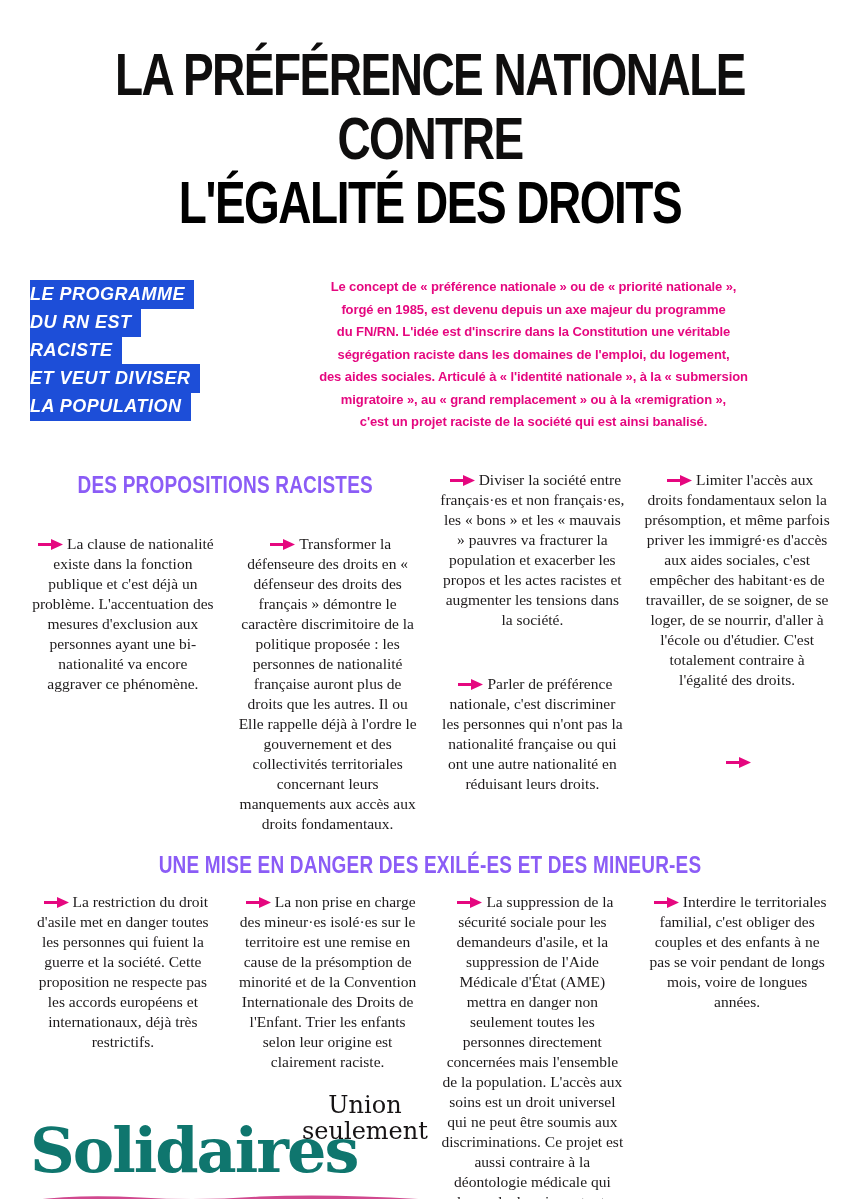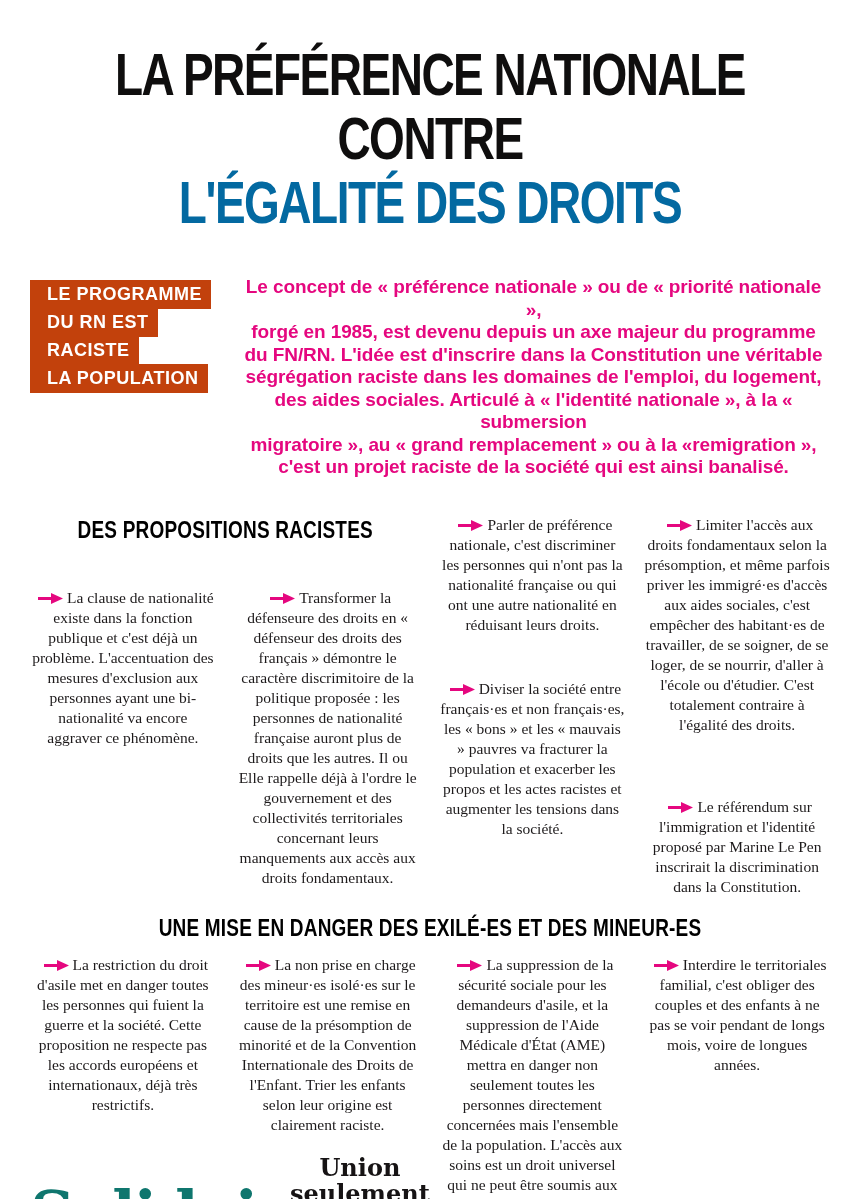--- a/index.html
+++ b/index.html
@@ -21,48 +21,48 @@
     font-family:"Liberation Sans", sans-serif;
     font-weight:900;
     font-size:46px;
     letter-spacing:-1.5px;
     line-height:64px;
     height:64px;
     white-space:nowrap;
     color:#0f0e0e;
   }
   .stretch { display:inline-block; transform:scaleY(1.30); transform-origin:0 50%; }
-  .title-line.pink { color:#0369a1; }
+  .title-line.pink { color:#000000; }
 
   
   .intro-row { display:flex; margin-top:42px; }
   .callout { width:205px; flex:0 0 205px; padding-top:4px; }
   .chip {
     display:table;
-    background:#c2410c; color:#ffffff;
+    background:#1d4ed8; color:#ffffff;
     font-family:"Liberation Sans", sans-serif;
     font-weight:900; font-size:18px; line-height:1;
-    padding:5px 9px 6px 17px; margin-bottom:-1px;
-    letter-spacing:0.5px; white-space:nowrap;
+    padding:5px 9px 6px 0; margin-bottom:-1px;
+    letter-spacing:0.5px; white-space:nowrap;font-style:italic;
   }
   .intro {
     flex:1; margin:0 0 0 2px;
     font-family:"Liberation Sans", sans-serif;
     font-weight:bold;
     color:#e5077f;
-    font-size:19px; line-height:22.5px;
+    font-size:13px; line-height:22.5px;
     letter-spacing:-0.1px;
     white-space:pre-line;
   }
 
   
   .section-heading {
     font-family:"Liberation Sans", sans-serif;
     font-weight:900; font-size:19px; line-height:30px;
-    color:#000000; white-space:nowrap; letter-spacing:0.2px;
+    color:#8b5cf6; white-space:nowrap; letter-spacing:0.2px;
   }
   .grid { display:grid; grid-template-columns:repeat(4,1fr); column-gap:19px; }
   .s1 { margin-top:36px; }
   .s1 .section-heading { grid-column:1 / 3; grid-row:1; align-self:start; }
   .s1-col1 { grid-column:1; grid-row:2; margin-top:34px; }
   .s1-col2 { grid-column:2; grid-row:2; margin-top:34px; }
   .s1-col3 { grid-column:3; grid-row:1 / 3; }
   .s1-col4 { grid-column:4; grid-row:1 / 3; }
 
   .s2 { margin-top:16px; }
@@ -74,22 +74,22 @@
 
   .item { margin:0; font-size:15.5px; line-height:20px; }
   .item + .item { margin-top:44px; }
   .item.gap-lg { margin-top:62px; }
   .arrow-icon { display:inline-block; margin:0 4px 0 6px; }
   .arrow-icon svg { width:25px; height:11px; vertical-align:-1px; }
 
   
   .logo { grid-column:1 / 3; grid-row:2; position:relative; height:140px; margin-top:8px; align-self:end; }
   .logo-union {
-    position:absolute; top:0; left:260px;
-    font-family:"DejaVu Serif", serif; font-weight:bold;
+    position:absolute; top:0; left:272px;
+    font-family:"DejaVu Serif", serif; font-weight:normal;
     font-size:24px; line-height:26px; color:#161314; white-space:nowrap;
   }
   .logo-name {
     position:absolute; top:20px; left:0;
     font-family:"DejaVu Serif", serif; font-weight:bold;
     font-size:62px; line-height:78px; letter-spacing:-2px;
     color:#0f766e; white-space:nowrap;
   }
   .logo-brush { position:absolute; top:100px; left:0; }
 </style>
@@ -102,20 +102,21 @@
     <div class="title-line"><span class="stretch">LA PRÉFÉRENCE NATIONALE</span></div>
     <div class="title-line"><span class="stretch">CONTRE</span></div>
     <div class="title-line pink"><span class="stretch">L'ÉGALITÉ DES DROITS</span></div>
   </header>
 
   <div class="intro-row">
     <div class="callout">
       <div class="chip">LE PROGRAMME</div>
       <div class="chip">DU RN EST</div>
       <div class="chip">RACISTE</div>
+      <div class="chip">ET VEUT DIVISER</div>
       <div class="chip">LA POPULATION</div>
     </div>
     <p class="intro">Le concept de « préférence nationale » ou de « priorité nationale »,
 forgé en 1985, est devenu depuis un axe majeur du programme
 du FN/RN. L'idée est d'inscrire dans la Constitution une véritable
 ségrégation raciste dans les domaines de l'emploi, du logement,
 des aides sociales. Articulé à « l'identité nationale », à la « submersion
 migratoire », au « grand remplacement » ou à la «remigration »,
 c'est un projet raciste de la société qui est ainsi banalisé.</p>
   </div>
@@ -134,36 +135,36 @@
       <p class="item"><span class="arrow-icon"><svg viewBox="0 0 25 11">
               <path d="M0 5.5 h14" stroke="#e5077f" stroke-width="3" fill="none"></path>
               <path d="M13 0 L25 5.5 L13 11 Z" fill="#e5077f"></path>
             </svg></span><span>Transformer la défenseure des droits en « défenseur des droits des français » démontre le caractère discrimitoire de la politique proposée : les personnes de nationalité française auront plus de droits que les autres. Il ou Elle rappelle déjà à l'ordre le gouvernement et des collectivités territoriales concernant leurs manquements aux accès aux droits fondamentaux.</span></p>
     </div>
 
     <div class="s1-col3">
       <p class="item"><span class="arrow-icon"><svg viewBox="0 0 25 11">
               <path d="M0 5.5 h14" stroke="#e5077f" stroke-width="3" fill="none"></path>
               <path d="M13 0 L25 5.5 L13 11 Z" fill="#e5077f"></path>
+            </svg></span><span>Diviser la société entre français·es et non français·es, les « bons » et les « mauvais » pauvres va fracturer la population et exacerber les propos et les actes racistes et augmenter les tensions dans la société.</span></p>
+      <p class="item"><span class="arrow-icon"><svg viewBox="0 0 25 11">
+              <path d="M0 5.5 h14" stroke="#e5077f" stroke-width="3" fill="none"></path>
+              <path d="M13 0 L25 5.5 L13 11 Z" fill="#e5077f"></path>
             </svg></span><span>Parler de préférence nationale, c'est discriminer les personnes qui n'ont pas la nationalité française ou qui ont une autre nationalité en réduisant leurs droits.</span></p>
-      <p class="item"><span class="arrow-icon"><svg viewBox="0 0 25 11">
-              <path d="M0 5.5 h14" stroke="#e5077f" stroke-width="3" fill="none"></path>
-              <path d="M13 0 L25 5.5 L13 11 Z" fill="#e5077f"></path>
-            </svg></span><span>Diviser la société entre français·es et non français·es, les « bons » et les « mauvais » pauvres va fracturer la population et exacerber les propos et les actes racistes et augmenter les tensions dans la société.</span></p>
     </div>
 
     <div class="s1-col4">
       <p class="item"><span class="arrow-icon"><svg viewBox="0 0 25 11">
               <path d="M0 5.5 h14" stroke="#e5077f" stroke-width="3" fill="none"></path>
               <path d="M13 0 L25 5.5 L13 11 Z" fill="#e5077f"></path>
             </svg></span><span>Limiter l'accès aux droits fondamentaux selon la présomption, et même parfois priver les immigré·es d'accès aux aides sociales, c'est empêcher des habitant·es de travailler, de se soigner, de se loger, de se nourrir, d'aller à l'école ou d'étudier. C'est totalement contraire à l'égalité des droits.</span></p>
       <p class="item gap-lg"><span class="arrow-icon"><svg viewBox="0 0 25 11">
               <path d="M0 5.5 h14" stroke="#e5077f" stroke-width="3" fill="none"></path>
               <path d="M13 0 L25 5.5 L13 11 Z" fill="#e5077f"></path>
-            </svg></span><span>Le référendum sur l'immigration et l'identité proposé par Marine Le Pen inscrirait la discrimination dans la Constitution.</span></p>
+            </svg></span></p>
     </div>
   </section>
 
   <section class="s2">
     <h2 class="section-heading" style="margin:0 0 12px 0;"><span class="stretch">UNE MISE EN DANGER DES EXILÉ-ES ET DES MINEUR-ES</span></h2>
 
     <div class="grid">
       <div class="s2-col1">
         <p class="item"><span class="arrow-icon"><svg viewBox="0 0 25 11">
                 <path d="M0 5.5 h14" stroke="#e5077f" stroke-width="3" fill="none"></path>

